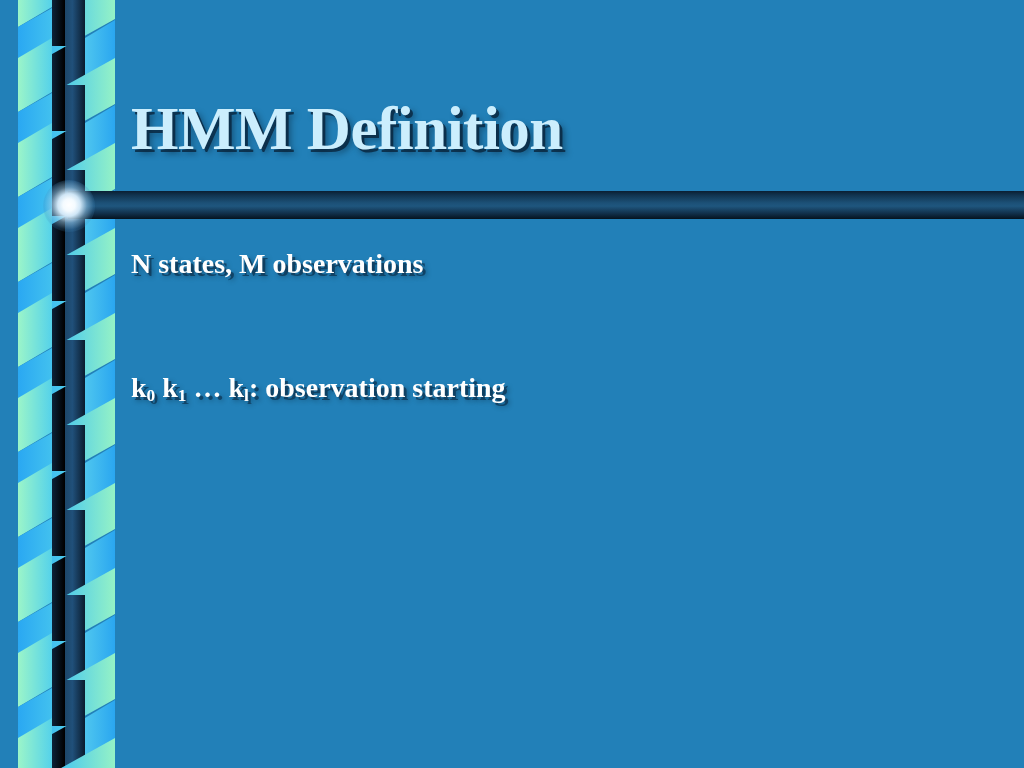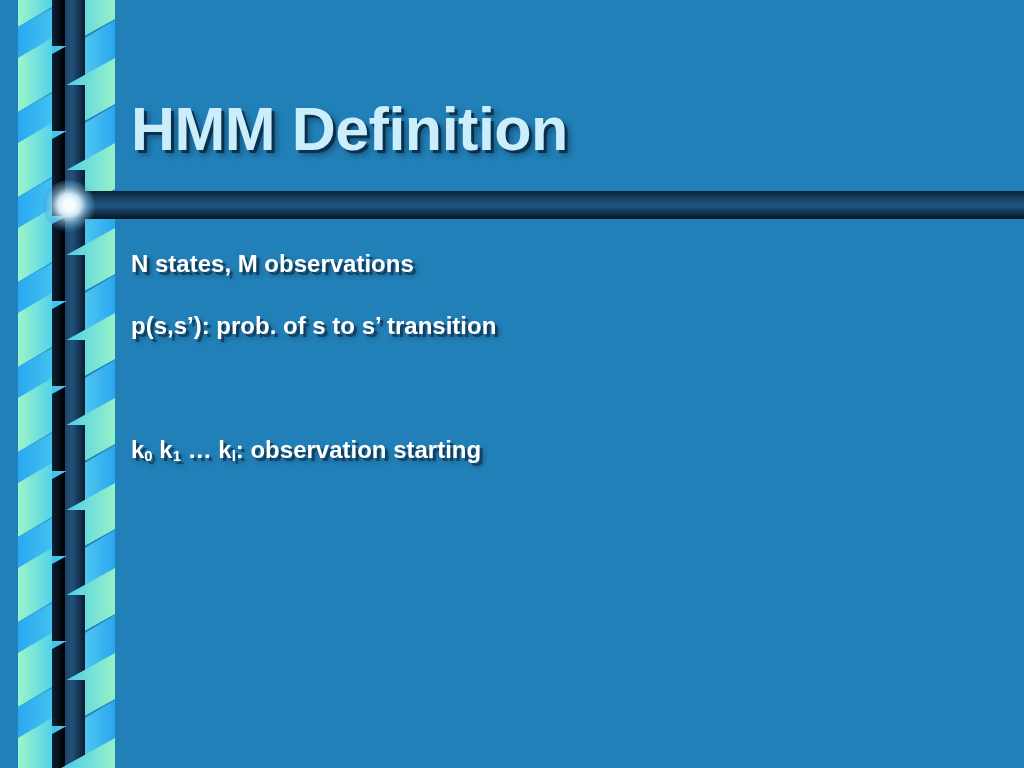--- a/index.html
+++ b/index.html
@@ -7,21 +7,21 @@
     padding: 0;
     background: #1b1b1b;
   }
 
   #slide {
     position: relative;
     width: 1024px;
     height: 768px;
     overflow: hidden;
     background: #2280b8;
-    font-family: Liberation Sans, sans-serif;
+    font-family: Liberation Serif, serif;
   }
 
   
   #ribbon-decoration {
     position: absolute;
     left: 0;
     top: 0;
     width: 130px;
     height: 768px;
     pointer-events: none;
@@ -94,21 +94,21 @@
   
   #body-block {
     position: absolute;
     left: 131px;
     top: 233px;
     width: 880px;
   }
 
   .body-line {
     margin: 0;
-    font-size: 24px;
+    font-size: 28px;
     font-weight: bold;
     line-height: 62px;
     color: #ffffff;
     text-shadow:
        3px 3px 0 rgba(10, 40, 66, 0.62),
        4px 4px 5px rgba(5, 22, 38, 0.38);
     white-space: nowrap;
   }
 
   .body-line.spacer {
@@ -201,21 +201,20 @@
   </div>
 
   <div id="divider-rule"></div>
   <div id="divider-glow"></div>
 
   <div id="body-block">
 
     <p class="body-line">N states, M observations</p>
 
 
-    <p class="body-line">p(s,s’): prob. of s to s’ transition</p>
 
 
     <p class="body-line spacer"></p>
 
     <p class="body-line"><span>k</span><sub>0</sub>&nbsp;<span>k</span><sub>1</sub>&nbsp;<span>…</span>&nbsp;<span>k</span><sub>l</sub><span>: observation starting</span></p>
 
   </div>
 
 </div>
 

